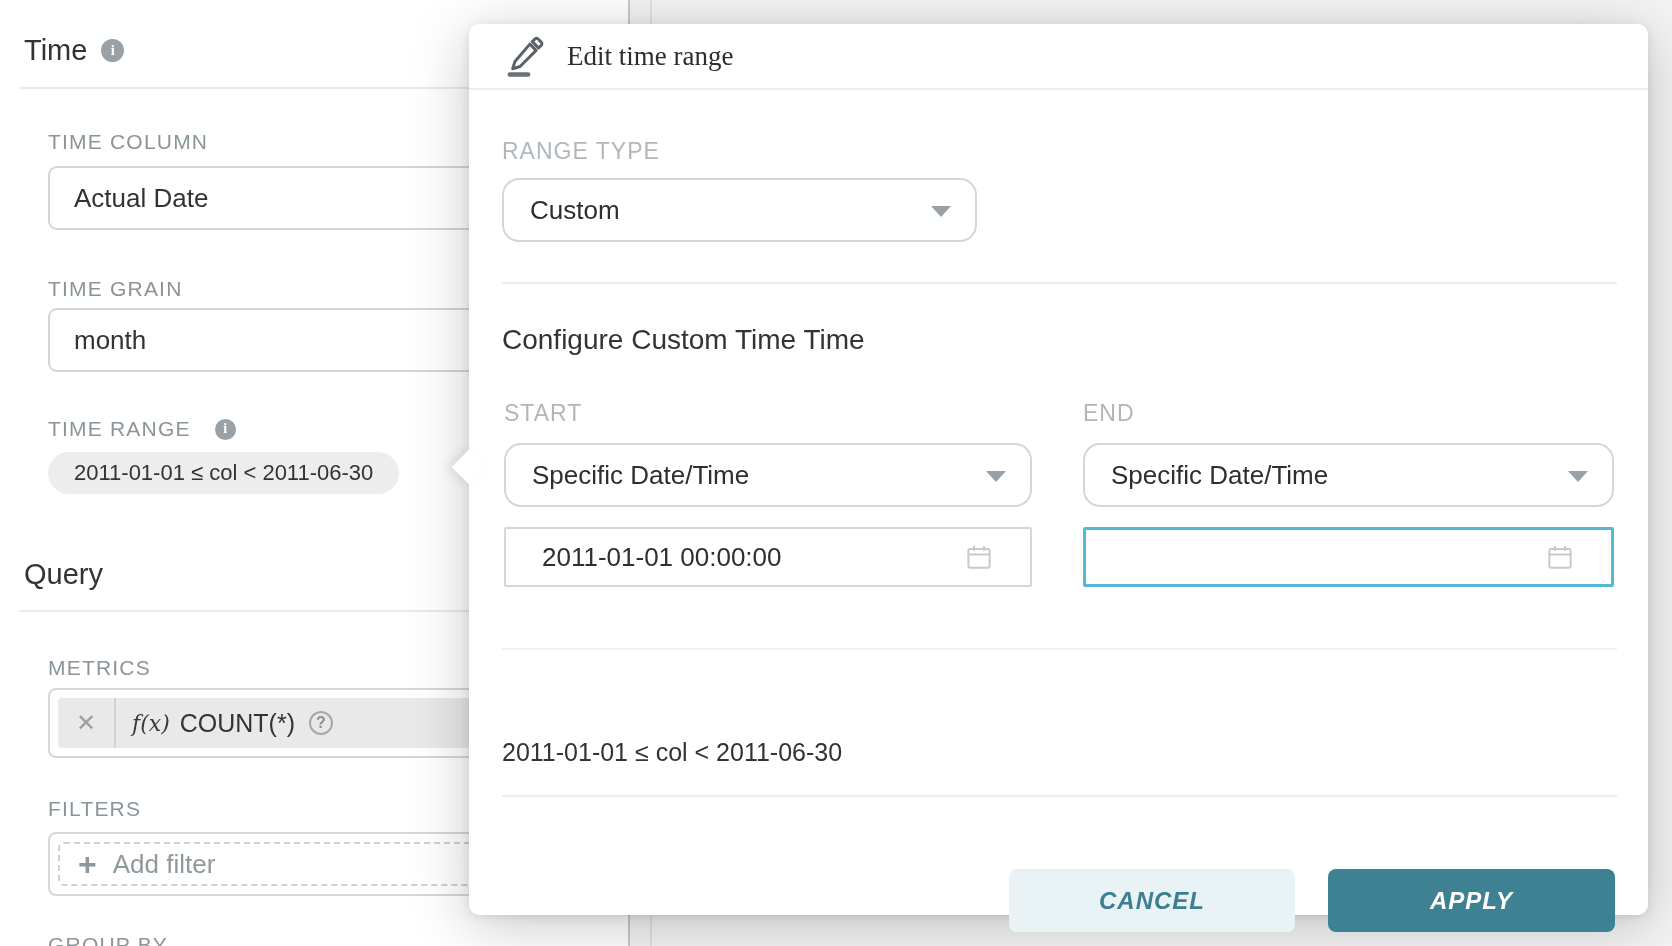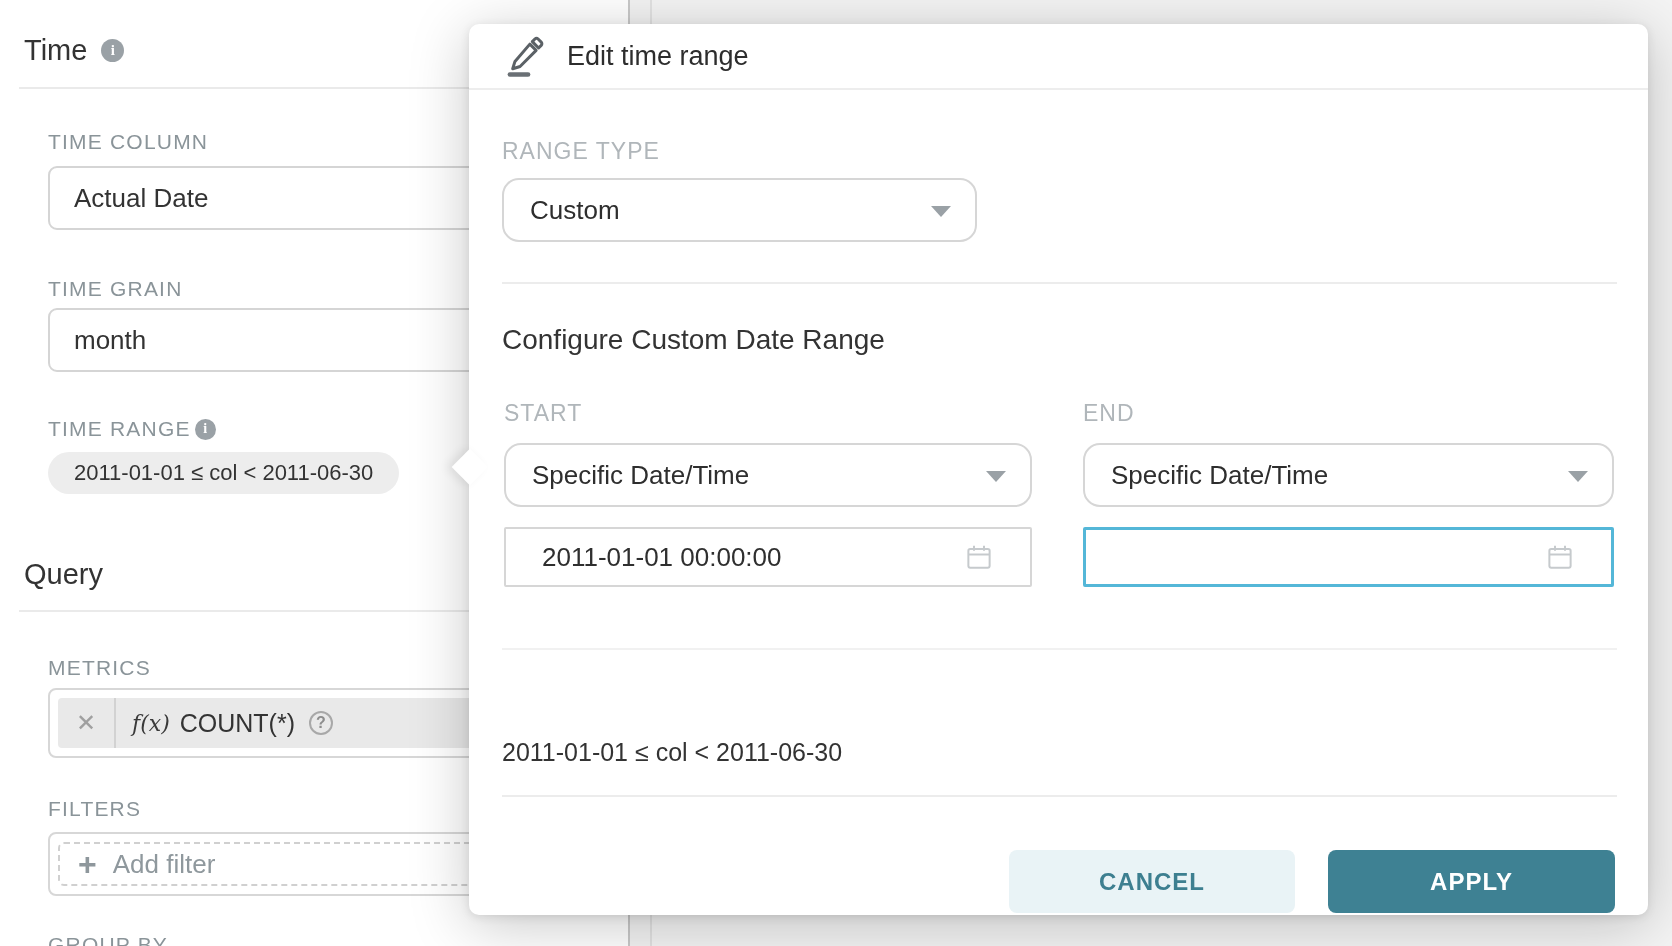--- a/index.html
+++ b/index.html
@@ -105,21 +105,21 @@
   .modal-arrow {
     position: absolute; left: -12px; top: 430px; width: 26px; height: 26px;
     background: #ffffff; transform: rotate(45deg);
     box-shadow: -4px 4px 10px rgba(0,0,0,0.08);
   }
   .modal-header {
     position: absolute; left: 0; top: 0; width: 100%; height: 66px;
     border-bottom: 2px solid #ededed;
     display: flex; align-items: center; padding-left: 36px; gap: 20px;
   }
-  .modal-title { font-size: 27px; font-weight: 500; color: #2d2d2d; }
+  .modal-title { font-size: 27px; font-weight: 500; color: #2d2d2d; font-family: Liberation Serif, serif; }
 
   .m-label {
     position: absolute; font-size: 23px; letter-spacing: 1px; color: #b0b6ba;
   }
   .m-select {
     position: absolute; height: 64px;
     border: 2px solid #d6d6d6; border-radius: 17px; background: #fff;
     display: flex; align-items: center; padding: 0 26px;
     font-size: 26px; color: #2e2e2e; cursor: pointer;
   }
@@ -138,24 +138,24 @@
   .m-input.focused { border: 3px solid #54b7d8; }
   .cal-icon { position: absolute; right: 36px; top: 50%; margin-top: -15px; width: 30px; height: 30px; }
 
   .m-divider { position: absolute; left: 33px; width: 1115px; height: 2px; background: #ececec; }
   .m-divider.faint { background: #f1f1f1; }
 
   .m-heading { position: absolute; left: 33px; font-size: 28px; color: #333; }
   .m-rangetext { position: absolute; left: 33px; font-size: 25px; color: #333; }
 
   .btn {
-    position: absolute; top: 826px; width: 287px; height: 63px;
+    position: absolute; top: 845px; width: 287px; height: 63px;
     border: none; border-radius: 8px;
     font-family: inherit; font-size: 24px; font-weight: 600; letter-spacing: 1px;
-    display: flex; align-items: center; justify-content: center; cursor: pointer;
+    display: flex; align-items: center; justify-content: center; cursor: pointer; font-style: italic;
   }
   .btn-cancel { left: 540px; width: 286px; background: #e9f3f6; color: #3d7f90; }
   .btn-apply  { left: 859px; background: #3e8193; color: #ffffff; }
 </style>
 </head>
 <body>
 
 <div id="stage">
 
   <div class="bg-gutter"></div>
@@ -174,21 +174,21 @@
     <div class="ctl-label" style="top:130px;">TIME COLUMN</div>
     <div class="select-box" style="top:166px;">
       <span>Actual Date</span>
     </div>
 
     <div class="ctl-label" style="top:277px;">TIME GRAIN</div>
     <div class="select-box" style="top:308px;">
       <span>month</span>
     </div>
 
-    <div class="ctl-label" style="top:417px; display:flex; align-items:center; gap:4px;">
+    <div class="ctl-label" style="top:417px; display:flex; align-items:center; gap:24px;">
       <span>TIME RANGE</span>
       <span class="info-icon small" style="letter-spacing:0;">i</span>
     </div>
     <div class="pill">
       <span>2011-01-01 ≤ col &lt; 2011-06-30</span>
     </div>
 
     <div class="section-heading" style="top:558px;">
       <span>Query</span>
     </div>
@@ -229,21 +229,21 @@
     </div>
 
     <div class="m-label" style="left:33px; top:114px;">RANGE TYPE</div>
     <div class="m-select" style="left:33px; top:154px; width:475px;">
       <span>Custom</span>
       <span class="caret"></span>
     </div>
 
     <div class="m-divider" style="top:258px;"></div>
 
-    <div class="m-heading" style="top:300px;">Configure Custom Date Range</div>
+    <div class="m-heading" style="top:300px;">Configure Custom Time Time</div>
 
     <div class="m-label" style="left:35px; top:376px;">START</div>
     <div class="m-select" style="left:35px; top:419px; width:528px;">
       <span>Specific Date/Time</span>
       <span class="caret"></span>
     </div>
     <div class="m-input" style="left:35px; top:503px; width:528px;">
       <span>2011-01-01 00:00:00</span>
       <svg class="cal-icon" viewBox="0 0 24 24">
         <rect x="3.5" y="5.5" width="17" height="15" rx="1.5" fill="none" stroke="#c6cacd" stroke-width="1.6"></rect>

